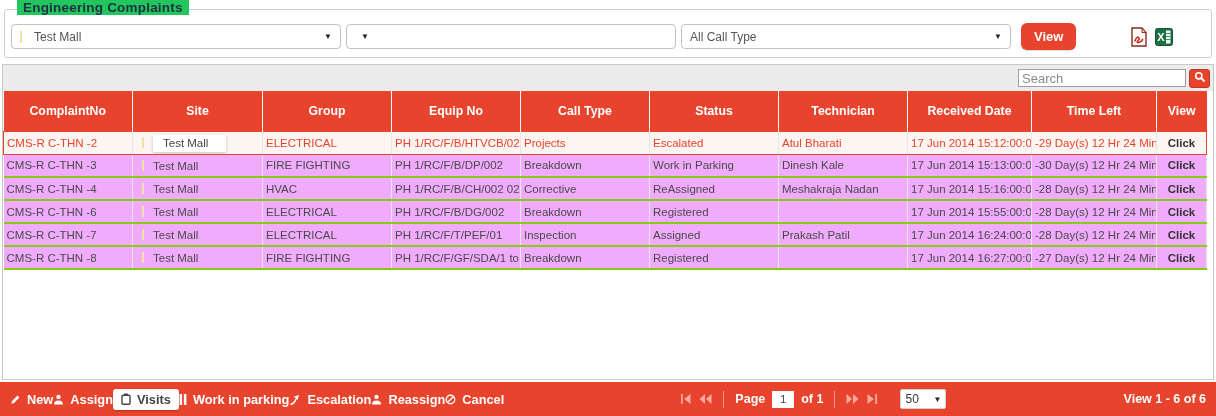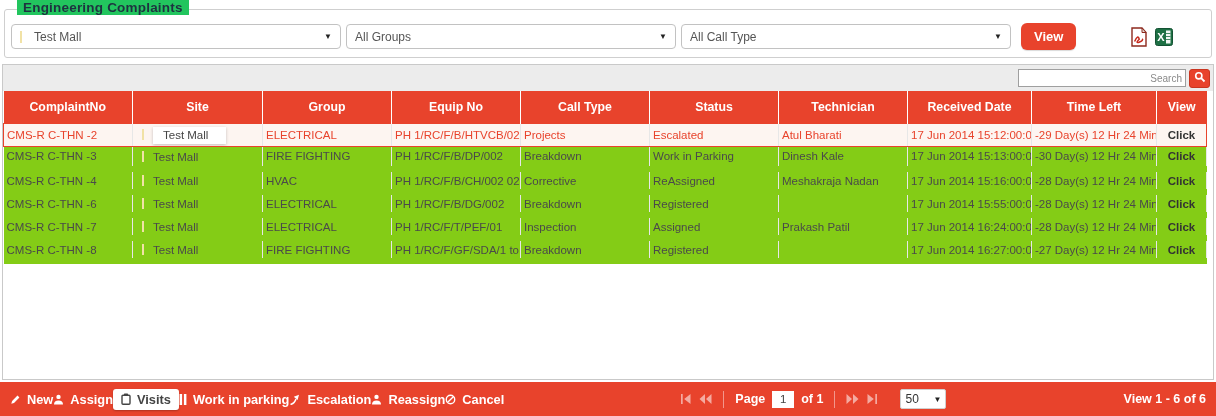--- a/index.html
+++ b/index.html
@@ -25,35 +25,35 @@
     font-family: inherit; cursor: pointer; box-shadow: 0 1px 1px rgba(0,0,0,.15); }
   .export-icons { margin-left: auto; margin-right: 32px; display: flex; align-items: center;
     gap: 7px; }
   .export-icons svg { cursor: pointer; display: block; }
 
   
   .grid-box { position: absolute; top: 64px; left: 2px; width: 1212px; height: 316px;
     border: 1px solid #c9c9c9; background: #fff; }
   .grid-toolbar { height: 26px; background: #ececec; display: flex; align-items: center;
     justify-content: flex-end; padding-right: 3px; gap: 3px; }
-  .search-input { width: 168px; height: 18px; border: 1px solid #9f9f9f; font-size: 10px;
-    padding: 0 3px; font-family: inherit; color: #444; background: #fff; text-align: right; }
+  .search-input { width: 168px; height: 18px; border: 1px solid #9f9f9f; font-size: 13px;
+    padding: 0 3px; font-family: inherit; color: #444; background: #fff; }
   .search-input::placeholder { color: #8a8a8a; }
   .search-btn { width: 21px; height: 19px; background: #e8432c; border: 1px solid #c93520;
     border-radius: 3px; display: flex; align-items: center; justify-content: center;
     cursor: pointer; }
 
   table.grid { border-collapse: collapse; table-layout: fixed; width: 1203px; }
   table.grid th { background: #e8432c; color: #fff; font-size: 12.3px; font-weight: bold;
-    height: 32px; border-right: 1px solid rgba(255,255,255,.85); text-align: center;
+    height: 40px; border-right: 1px solid rgba(255,255,255,.85); text-align: center;
     cursor: pointer; overflow: hidden; white-space: nowrap; }
   table.grid th:last-child { border-right: none; }
   table.grid td { height: 23px; font-size: 11.5px; color: #4a4a4a; padding: 1px 3px;
-    border-right: 1px solid #e7e7e7; border-bottom: 6px solid #84cc16;
-    white-space: nowrap; overflow: hidden; background: #84cc16; }
+    border-right: 1px solid #e7e7e7; border-bottom: 2px solid #84cc16;
+    white-space: nowrap; overflow: hidden; background: #f0abfc; }
   table.grid td.view-cell { text-align: center; font-weight: bold; color: #333; }
   tr.selected td { color: #e8432c; background: #fdf5f1;
     border-top: 1px solid #e8432c; border-bottom: 1px solid #e8432c; }
   tr.selected td:first-child { border-left: 1px solid #e8432c; }
   tr.selected td:last-child  { border-right: 1px solid #e8432c; }
   tr.selected td.view-cell { color: #333; }
   .site-tick { display: inline-block; width: 2px; height: 11px; background: #f1e2a6;
     margin: 0 9px 0 6px; vertical-align: middle; }
   .site-label { vertical-align: middle; }
   tr.selected .site-label { background: #fff; color: #454545; padding: 2px 18px 3px 10px;
@@ -89,21 +89,20 @@
   <div class="legend">Engineering Complaints</div>
   <div class="filter-row">
 
     <div class="sel">
       <span class="accent-tick"></span>
       <span class="sel-text">Test Mall</span>
       <span class="caret">▼</span>
     </div>
 
     <div class="sel">
-      <span class="sel-text">All Groups</span>
       <span class="caret">▼</span>
     </div>
 
     <div class="sel">
       <span class="sel-text">All Call Type</span>
       <span class="caret">▼</span>
     </div>
 
     <button class="view-btn">View</button>
 

